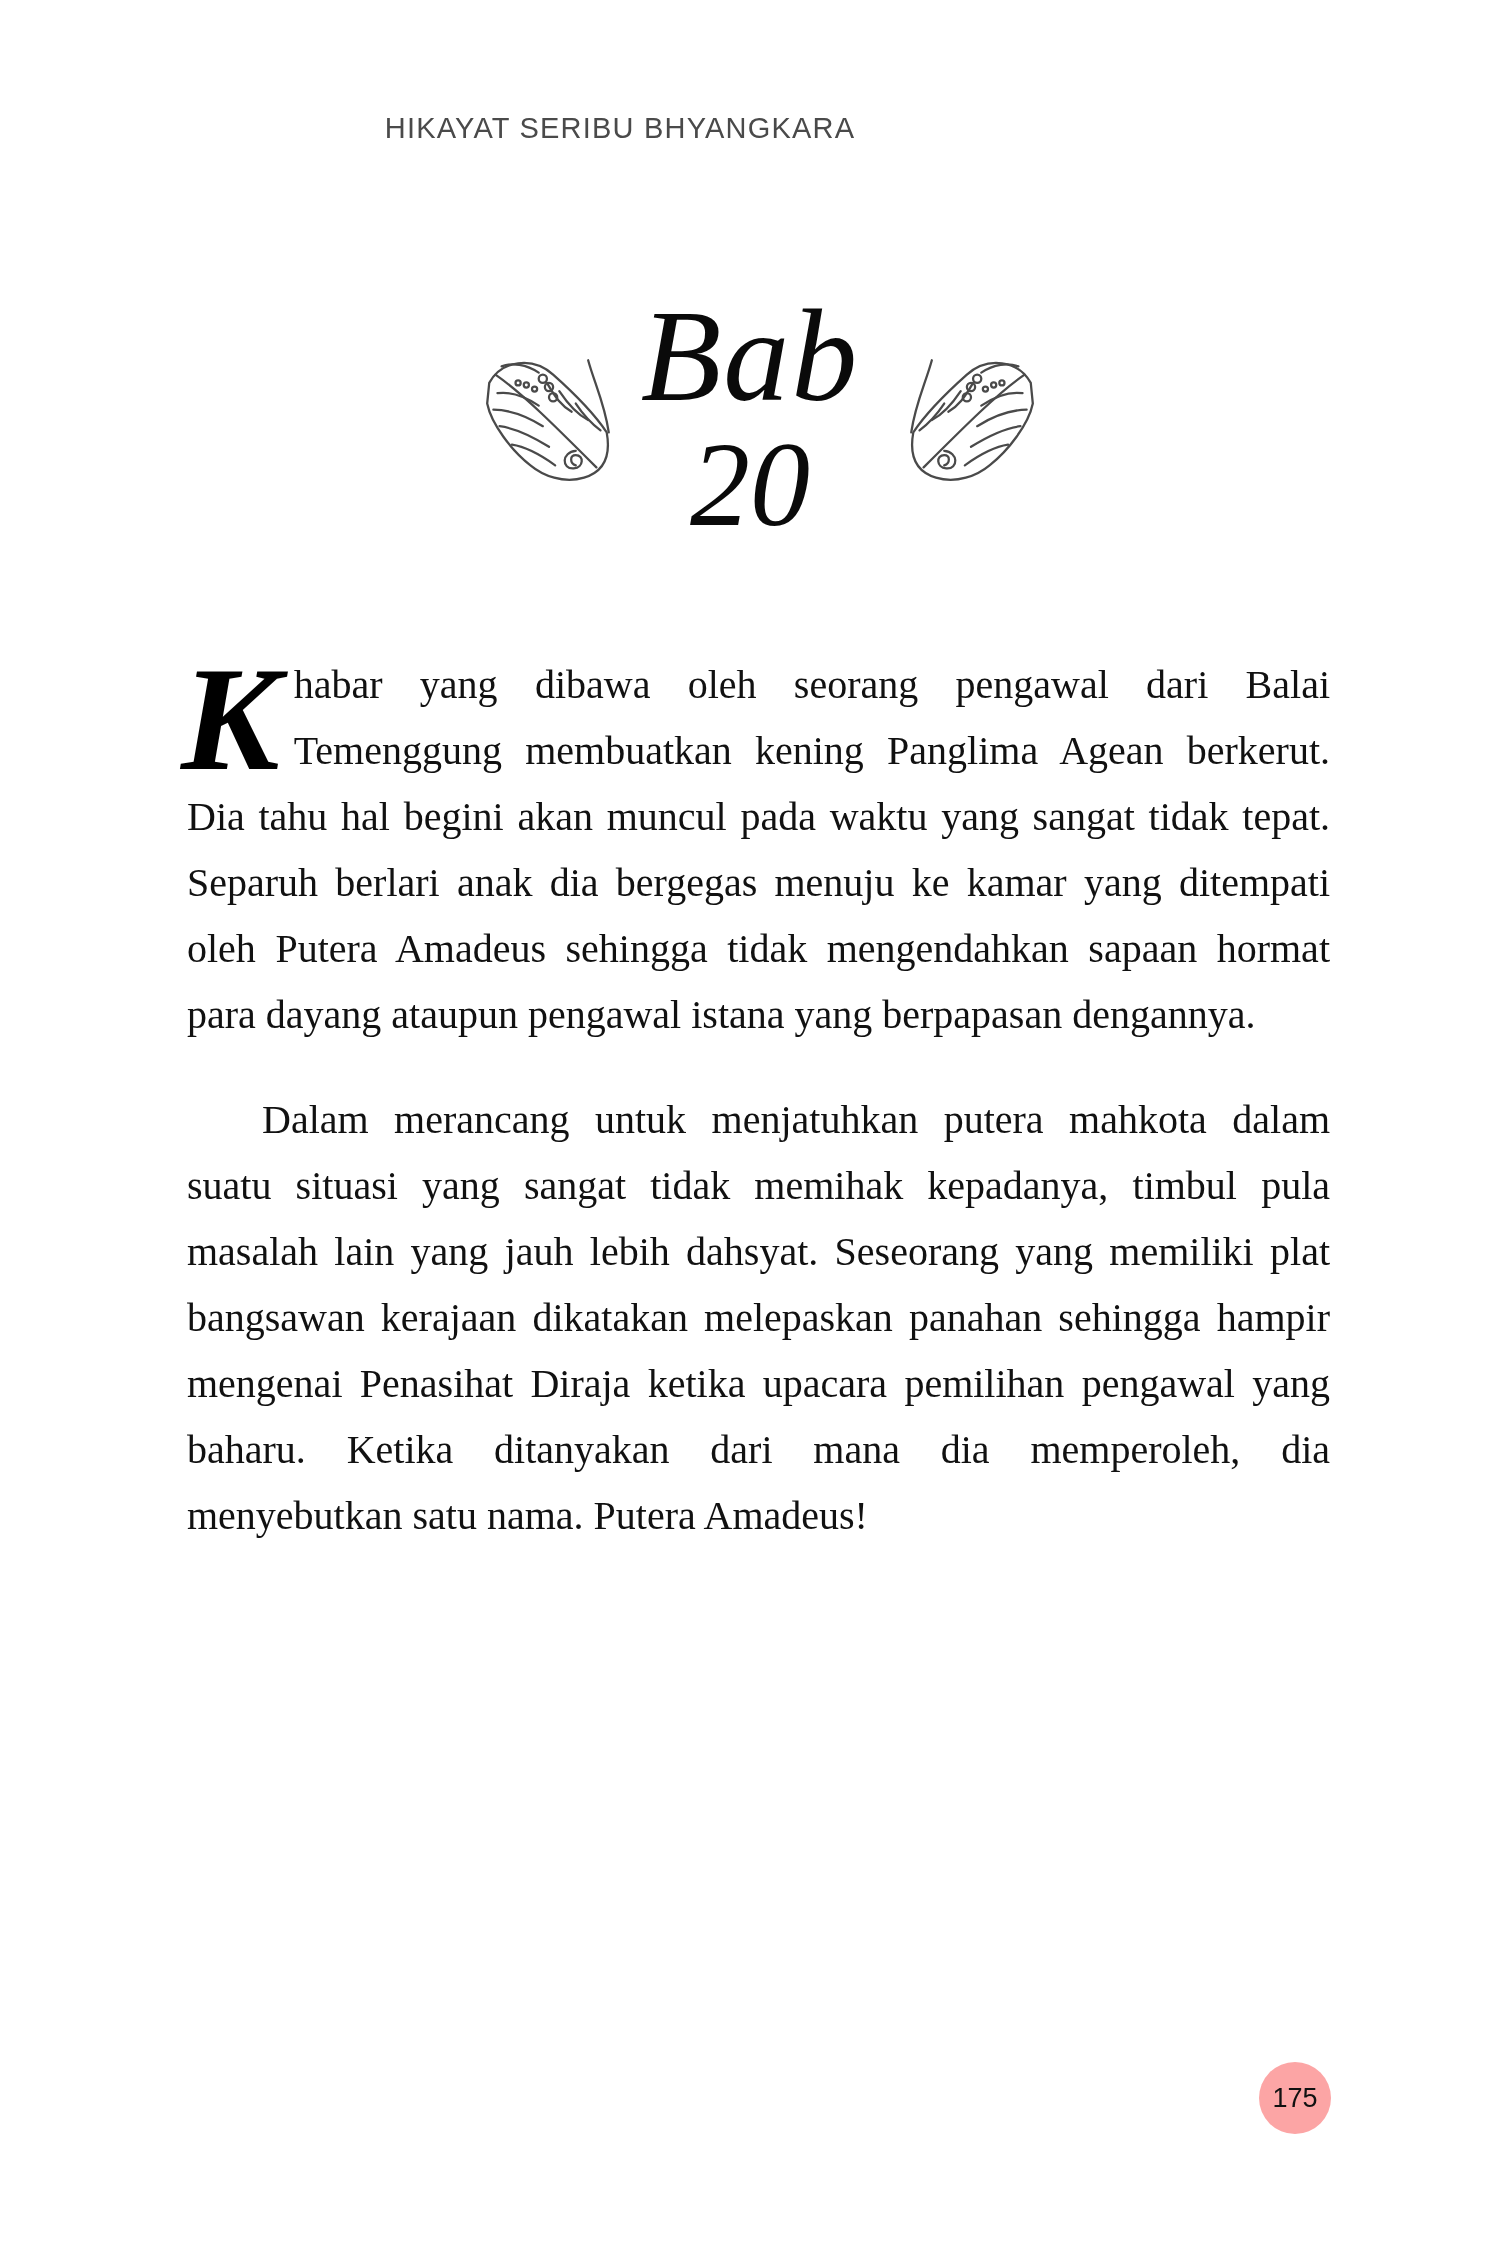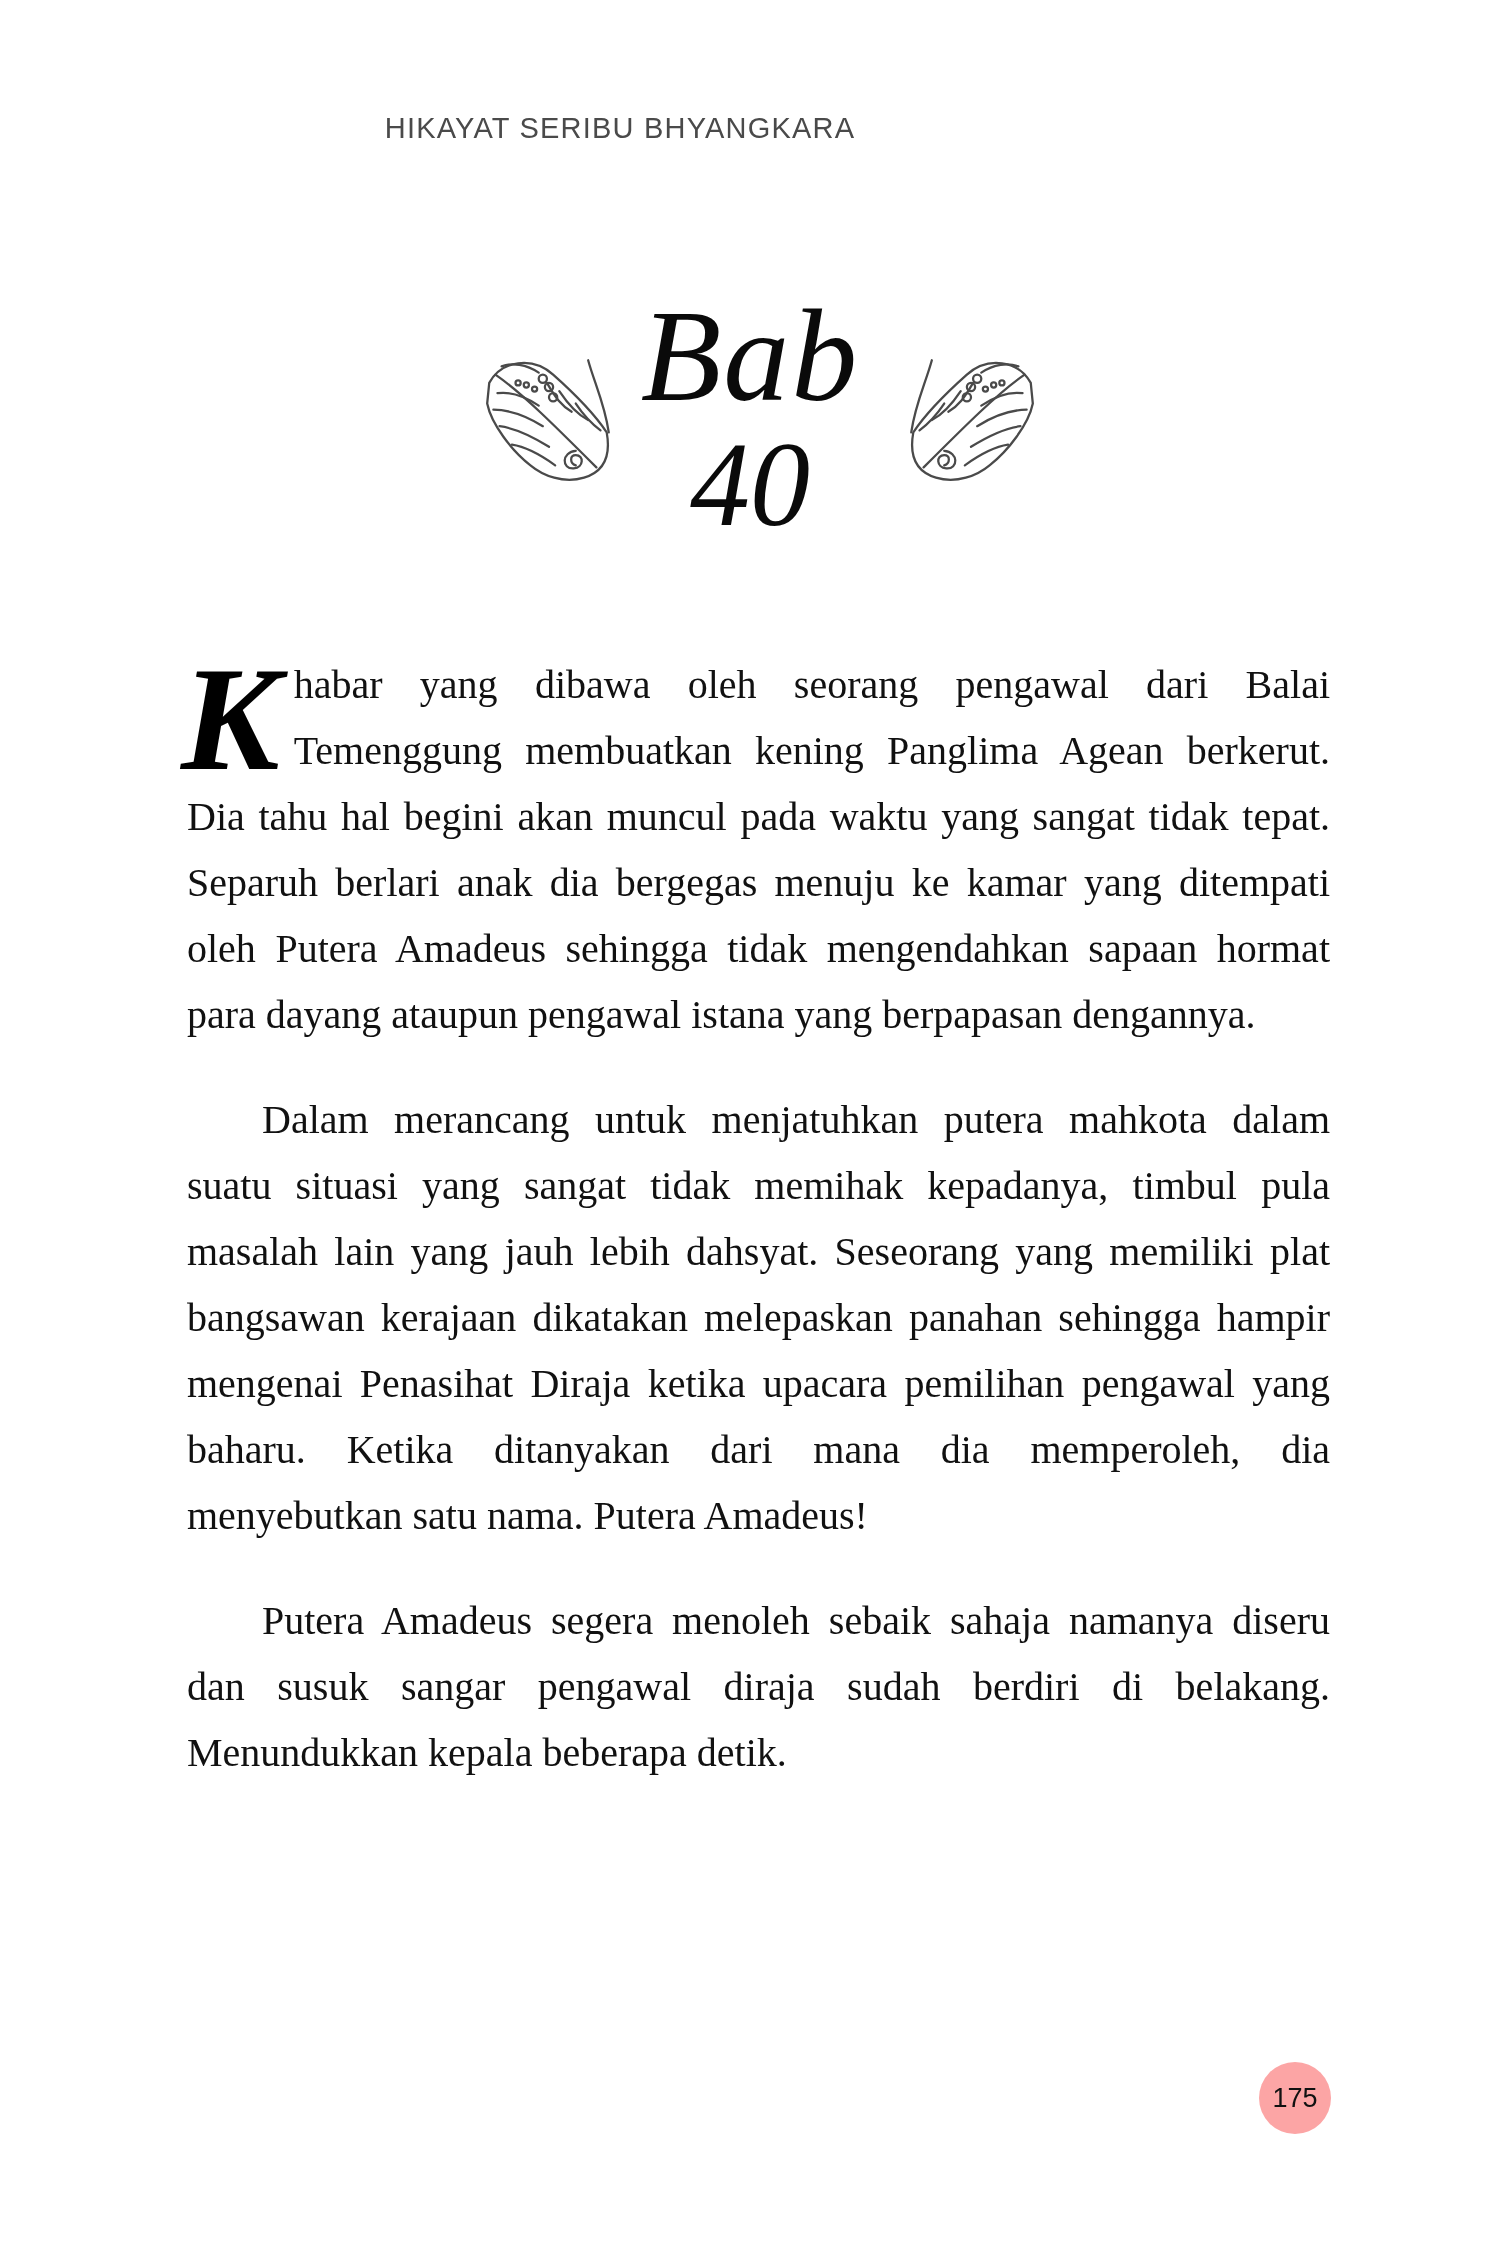--- a/index.html
+++ b/index.html
@@ -80,21 +80,20 @@
       <circle cx="44" cy="32" r="2.5"></circle>
       <circle cx="52" cy="36" r="2.5"></circle>
     <circle cx="60" cy="26" r="4"></circle>
       <circle cx="66" cy="34" r="4"></circle>
       <circle cx="70" cy="44" r="4"></circle>
     <path d="M92 110 c -6 -2, -6 -10, 0 -10 c 8 0, 8 12, -2 13 c -12 1, -12 -16, 2 -17"></path>
   </g>
 </svg>
 
 <div class="chapter-title chapter-word">Bab</div>
-<div class="chapter-title chapter-num">40</div>
+<div class="chapter-title chapter-num">20</div>
 
 <div class="body-text">
   <p class="first"><span class="drop-cap">K</span><span>habar yang dibawa oleh seorang pengawal dari Balai Temenggung membuatkan kening Panglima Agean berkerut. Dia tahu hal begini akan muncul pada waktu yang sangat tidak tepat. Separuh berlari anak dia bergegas menuju ke kamar yang ditempati oleh Putera Amadeus sehingga tidak mengendahkan sapaan hormat para dayang ataupun pengawal istana yang berpapasan dengannya.</span></p>
   <p>Dalam merancang untuk menjatuhkan putera mahkota dalam suatu situasi yang sangat tidak memihak kepadanya, timbul pula masalah lain yang jauh lebih dahsyat. Seseorang yang memiliki plat bangsawan kerajaan dikatakan melepaskan panahan sehingga hampir mengenai Penasihat Diraja ketika upacara pemilihan pengawal yang baharu. Ketika ditanyakan dari mana dia memperoleh, dia menyebutkan satu nama. Putera Amadeus!</p>
-  <p>Putera Amadeus segera menoleh sebaik sahaja namanya diseru dan susuk sangar pengawal diraja sudah berdiri di belakang. Menundukkan kepala beberapa detik.</p>
 </div>
 
 <div class="page-number">175</div>
 
 </body></html>

